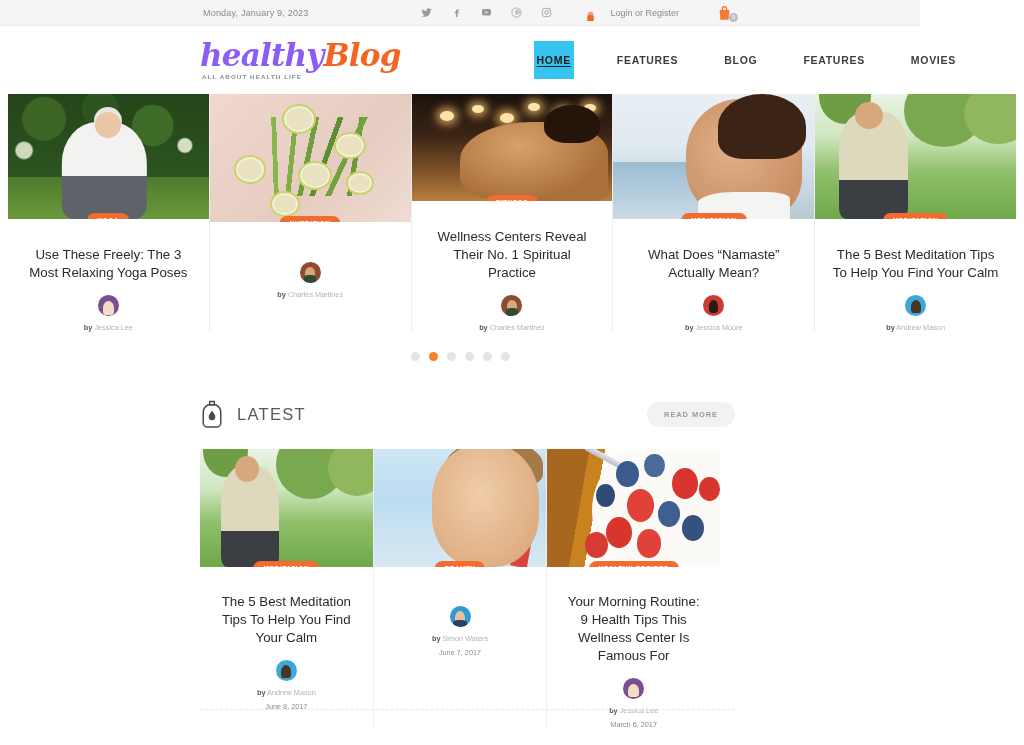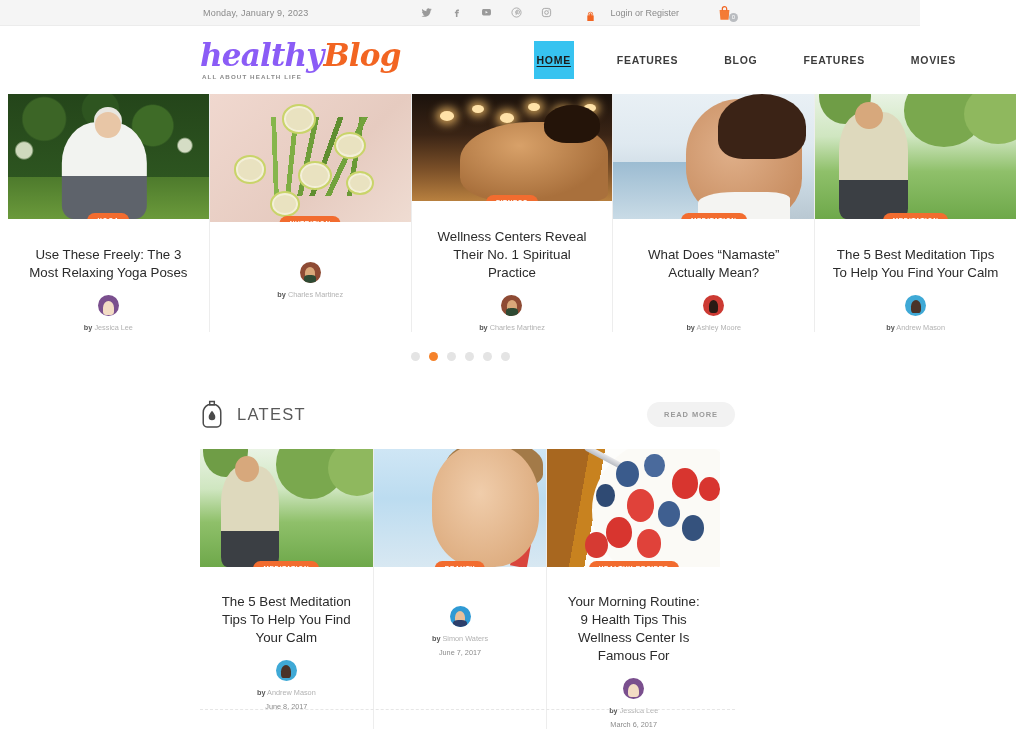--- a/index.html
+++ b/index.html
@@ -385,21 +385,21 @@
             <div class="hair"></div>
             <div class="top"></div>
           </div>
         <span class="slide-cat">MEDITATION</span>
       </div>
       <div class="slide-body">
         <div class="slide-title">What Does “Namaste” Actually Mean?</div>
         <div class="avatar av3"></div>
         <div class="byline">
           <b>by</b>
-          <span>Ashley Moore</span>
+          <span>Jessica Moore</span>
         </div>
       </div>
     </div>
 
     <div class="slide">
       <div class="slide-img">
         <div class="ph ph-med2">
           <div class="tree" style="left:44%;top:-16%;width:40%;height:58%;background:#7aa84e"></div>
           <div class="tree" style="left:74%;top:-8%;width:34%;height:48%;background:#8fb85e"></div>
           <div class="tree" style="left:2%;top:-20%;width:26%;height:44%;background:#6f9d46"></div>

